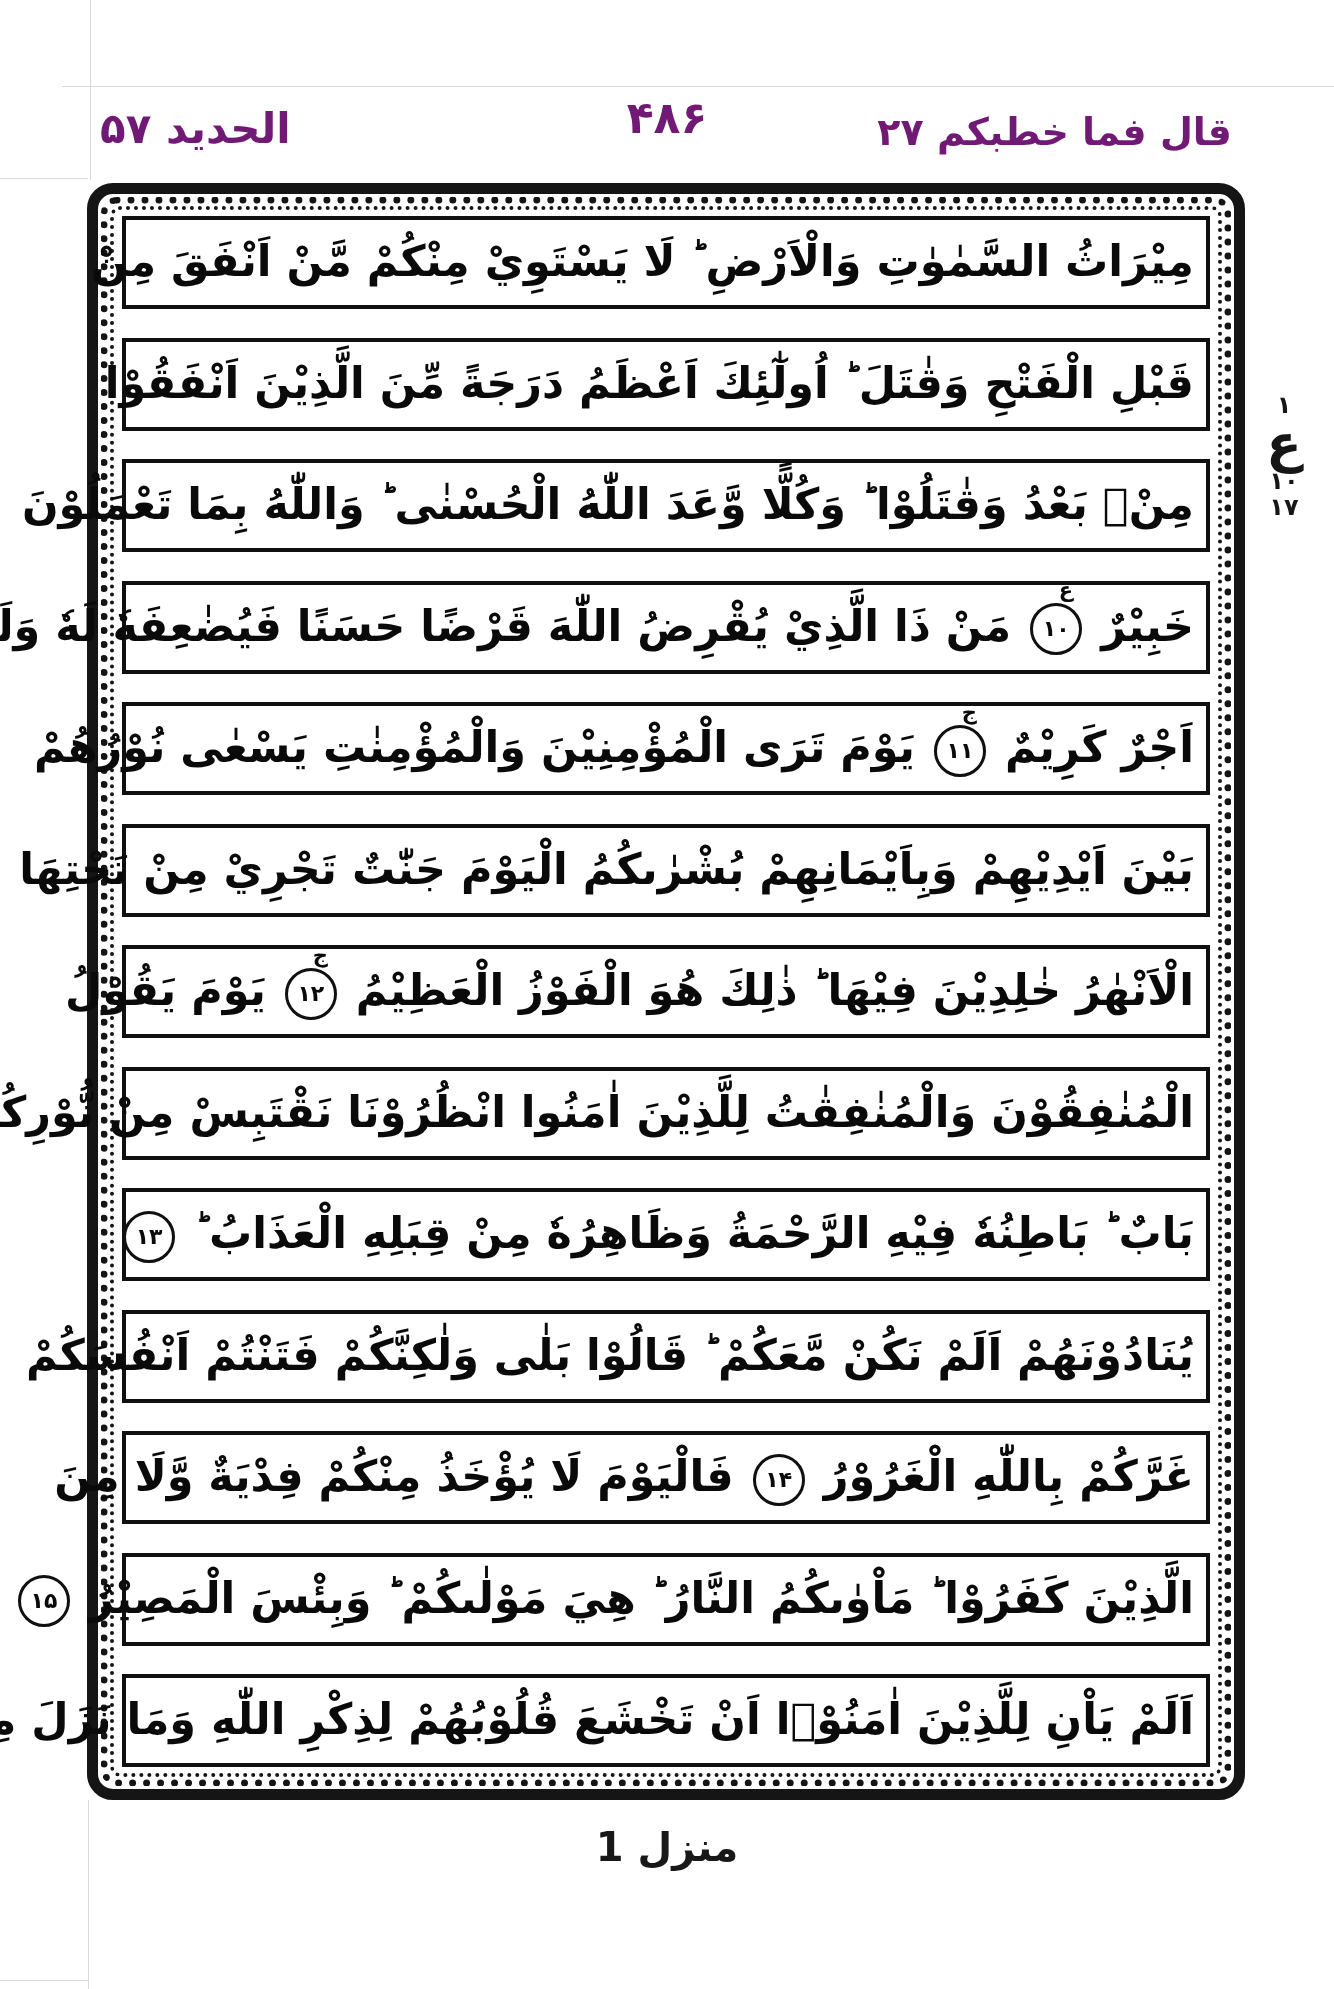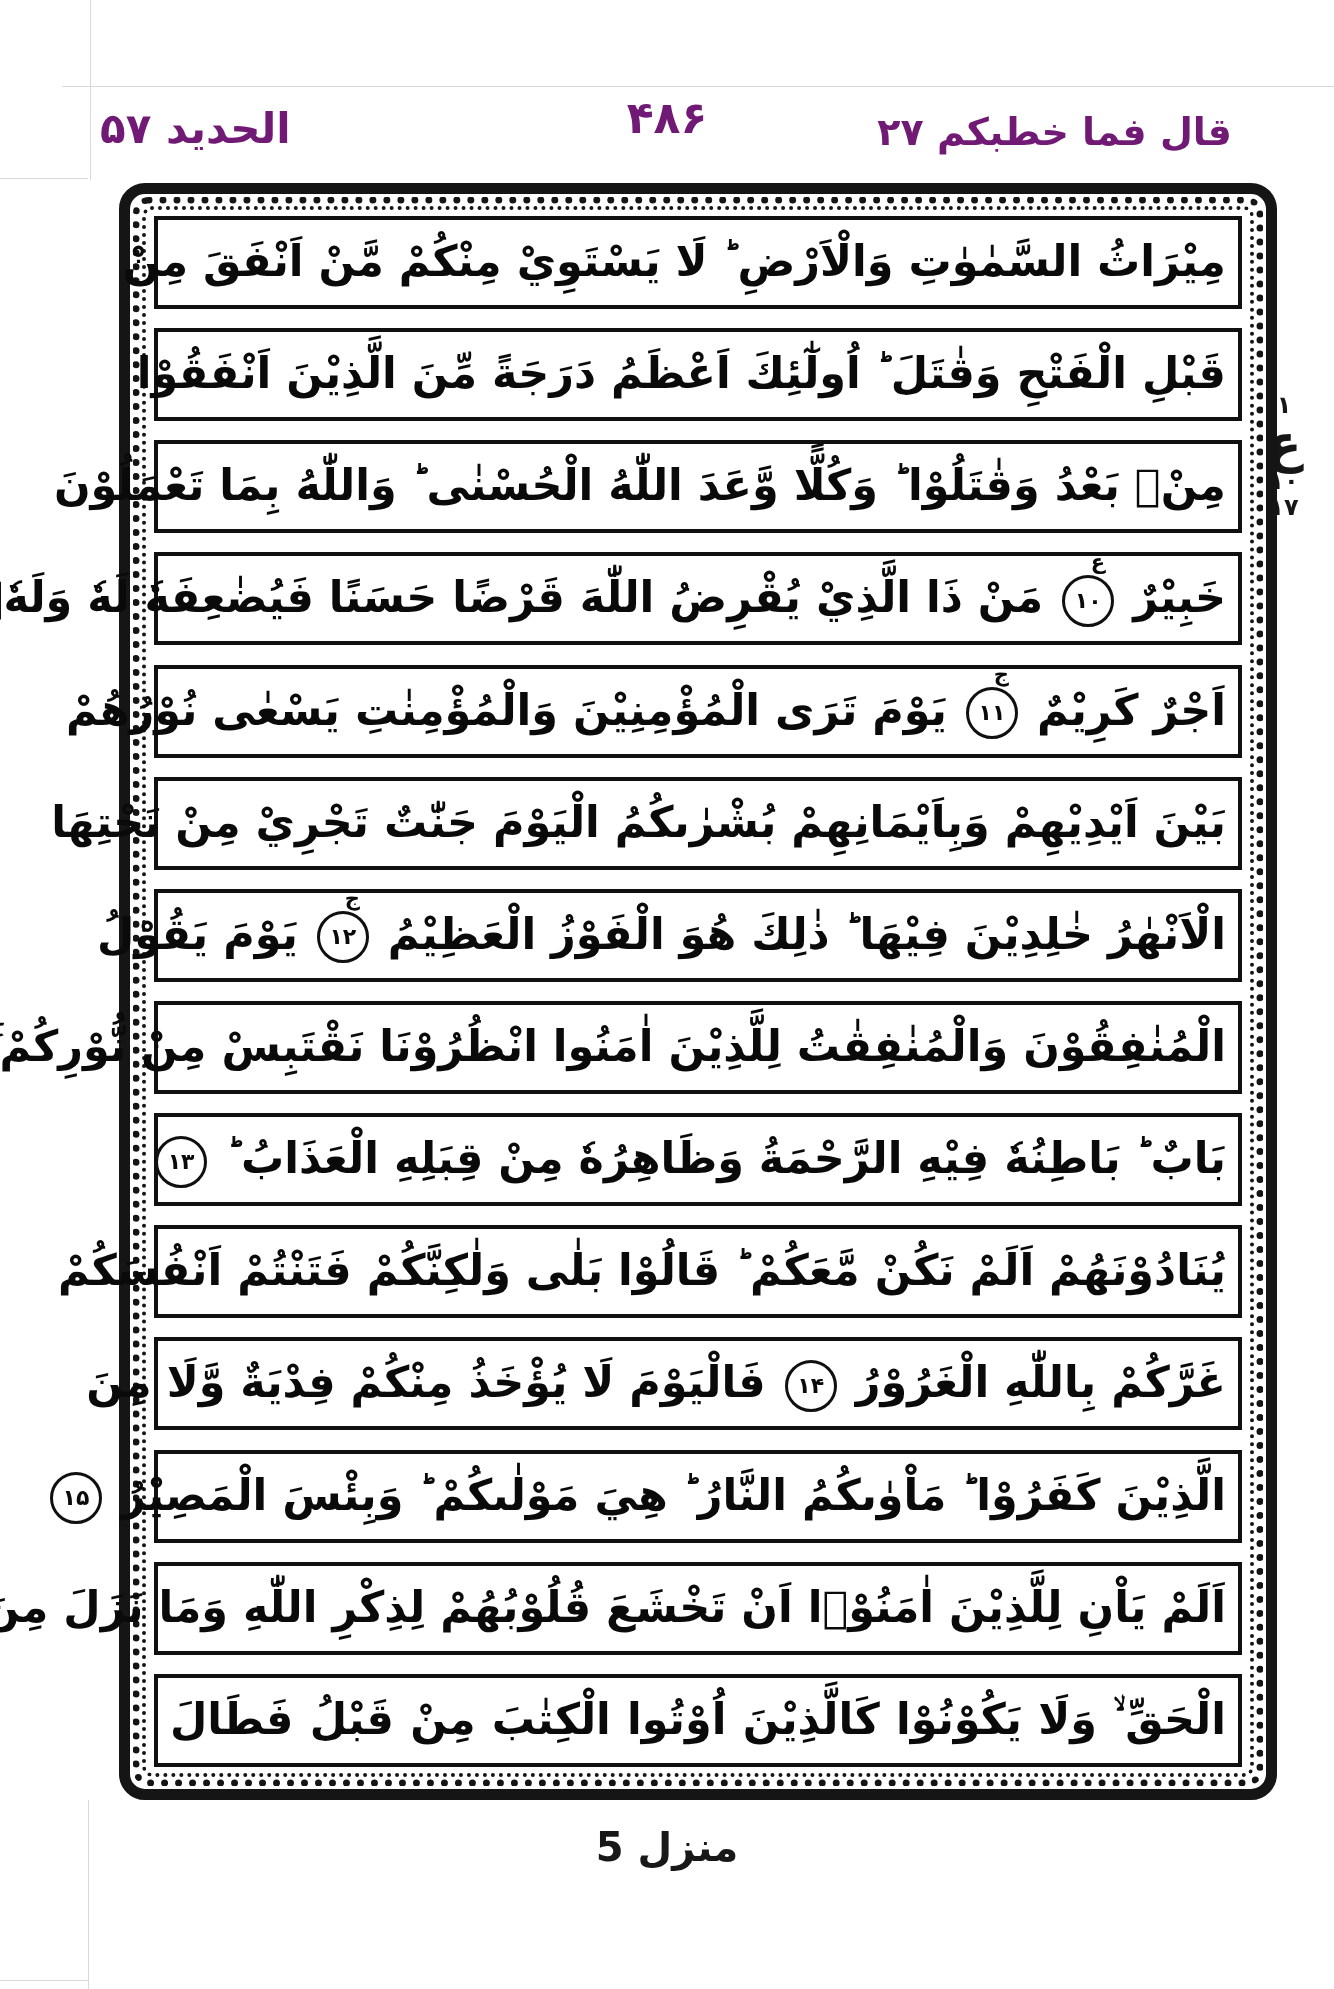--- a/index.html
+++ b/index.html
@@ -12,21 +12,20 @@
   
   .hdr{position:absolute;direction:rtl;font-weight:bold;color:#701a75;white-space:nowrap;}
   .hdr-surah{left:100px;top:104px;font-size:42px;}
   .hdr-page{left:0;right:0;top:92px;text-align:center;font-size:44px;}
   .hdr-juz{right:102px;top:110px;font-size:38px;}
   
   .frame{
     position:absolute;left:87px;top:183px;width:1158px;height:1617px;
     box-sizing:border-box;border:11px solid #151515;border-radius:26px;padding:3px;
     background:#fff;
-    margin-left:32px;
   }
   .frame-beads{
     box-sizing:border-box;width:100%;height:100%;
     border:7px dotted #151515;border-radius:16px;padding:2px;
   }
   .frame-dots{
     box-sizing:border-box;width:100%;height:100%;
     border:4px dotted #151515;border-radius:10px;padding:6px 8px;
     display:flex;flex-direction:column;justify-content:space-between;
   }
@@ -92,18 +91,17 @@
         <div class="line"><span class="txt">خَبِيْرٌ</span> <span class="ayah-badge">۱۰<span class="ayah-mark">ع</span></span> <span class="txt">مَنْ ذَا الَّذِيْ يُقْرِضُ اللّٰهَ قَرْضًا حَسَنًا فَيُضٰعِفَهٗ لَهٗ وَلَهٗۤ</span> </div>
         <div class="line"><span class="txt">اَجْرٌ كَرِيْمٌ</span> <span class="ayah-badge">۱۱<span class="ayah-mark">ج</span></span> <span class="txt">يَوْمَ تَرَى الْمُؤْمِنِيْنَ وَالْمُؤْمِنٰتِ يَسْعٰى نُوْرُهُمْ</span> </div>
         <div class="line"><span class="txt">بَيْنَ اَيْدِيْهِمْ وَبِاَيْمَانِهِمْ بُشْرٰىكُمُ الْيَوْمَ جَنّٰتٌ تَجْرِيْ مِنْ تَحْتِهَا</span> </div>
         <div class="line"><span class="txt">الْاَنْهٰرُ خٰلِدِيْنَ فِيْهَا ؕ ذٰلِكَ هُوَ الْفَوْزُ الْعَظِيْمُ</span> <span class="ayah-badge">۱۲<span class="ayah-mark">ج</span></span> <span class="txt">يَوْمَ يَقُوْلُ</span> </div>
         <div class="line"><span class="txt">الْمُنٰفِقُوْنَ وَالْمُنٰفِقٰتُ لِلَّذِيْنَ اٰمَنُوا انْظُرُوْنَا نَقْتَبِسْ مِنْ نُّوْرِكُمْ ۚ</span> </div>
         <div class="line"><span class="txt">بَابٌ ؕ بَاطِنُهٗ فِيْهِ الرَّحْمَةُ وَظَاهِرُهٗ مِنْ قِبَلِهِ الْعَذَابُ ؕ</span> <span class="ayah-badge">۱۳</span> </div>
         <div class="line"><span class="txt">يُنَادُوْنَهُمْ اَلَمْ نَكُنْ مَّعَكُمْ ؕ قَالُوْا بَلٰى وَلٰكِنَّكُمْ فَتَنْتُمْ اَنْفُسَكُمْ</span> </div>
         <div class="line"><span class="txt">غَرَّكُمْ بِاللّٰهِ الْغَرُوْرُ</span> <span class="ayah-badge">۱۴</span> <span class="txt">فَالْيَوْمَ لَا يُؤْخَذُ مِنْكُمْ فِدْيَةٌ وَّلَا مِنَ</span> </div>
         <div class="line"><span class="txt">الَّذِيْنَ كَفَرُوْا ؕ مَاْوٰىكُمُ النَّارُ ؕ هِيَ مَوْلٰىكُمْ ؕ وَبِئْسَ الْمَصِيْرُ</span> <span class="ayah-badge">۱۵</span> </div>
         <div class="line"><span class="txt">اَلَمْ يَاْنِ لِلَّذِيْنَ اٰمَنُوْۤا اَنْ تَخْشَعَ قُلُوْبُهُمْ لِذِكْرِ اللّٰهِ وَمَا نَزَلَ مِنَ</span> </div>
-        <div class="line"><span class="txt">الْحَقِّ ۙ وَلَا يَكُوْنُوْا كَالَّذِيْنَ اُوْتُوا الْكِتٰبَ مِنْ قَبْلُ فَطَالَ</span> </div>
       </div>
   </div>
 </div>
 
-<div class="footer">منزل 5</div>
+<div class="footer">منزل 1</div>
 
 </body></html>

